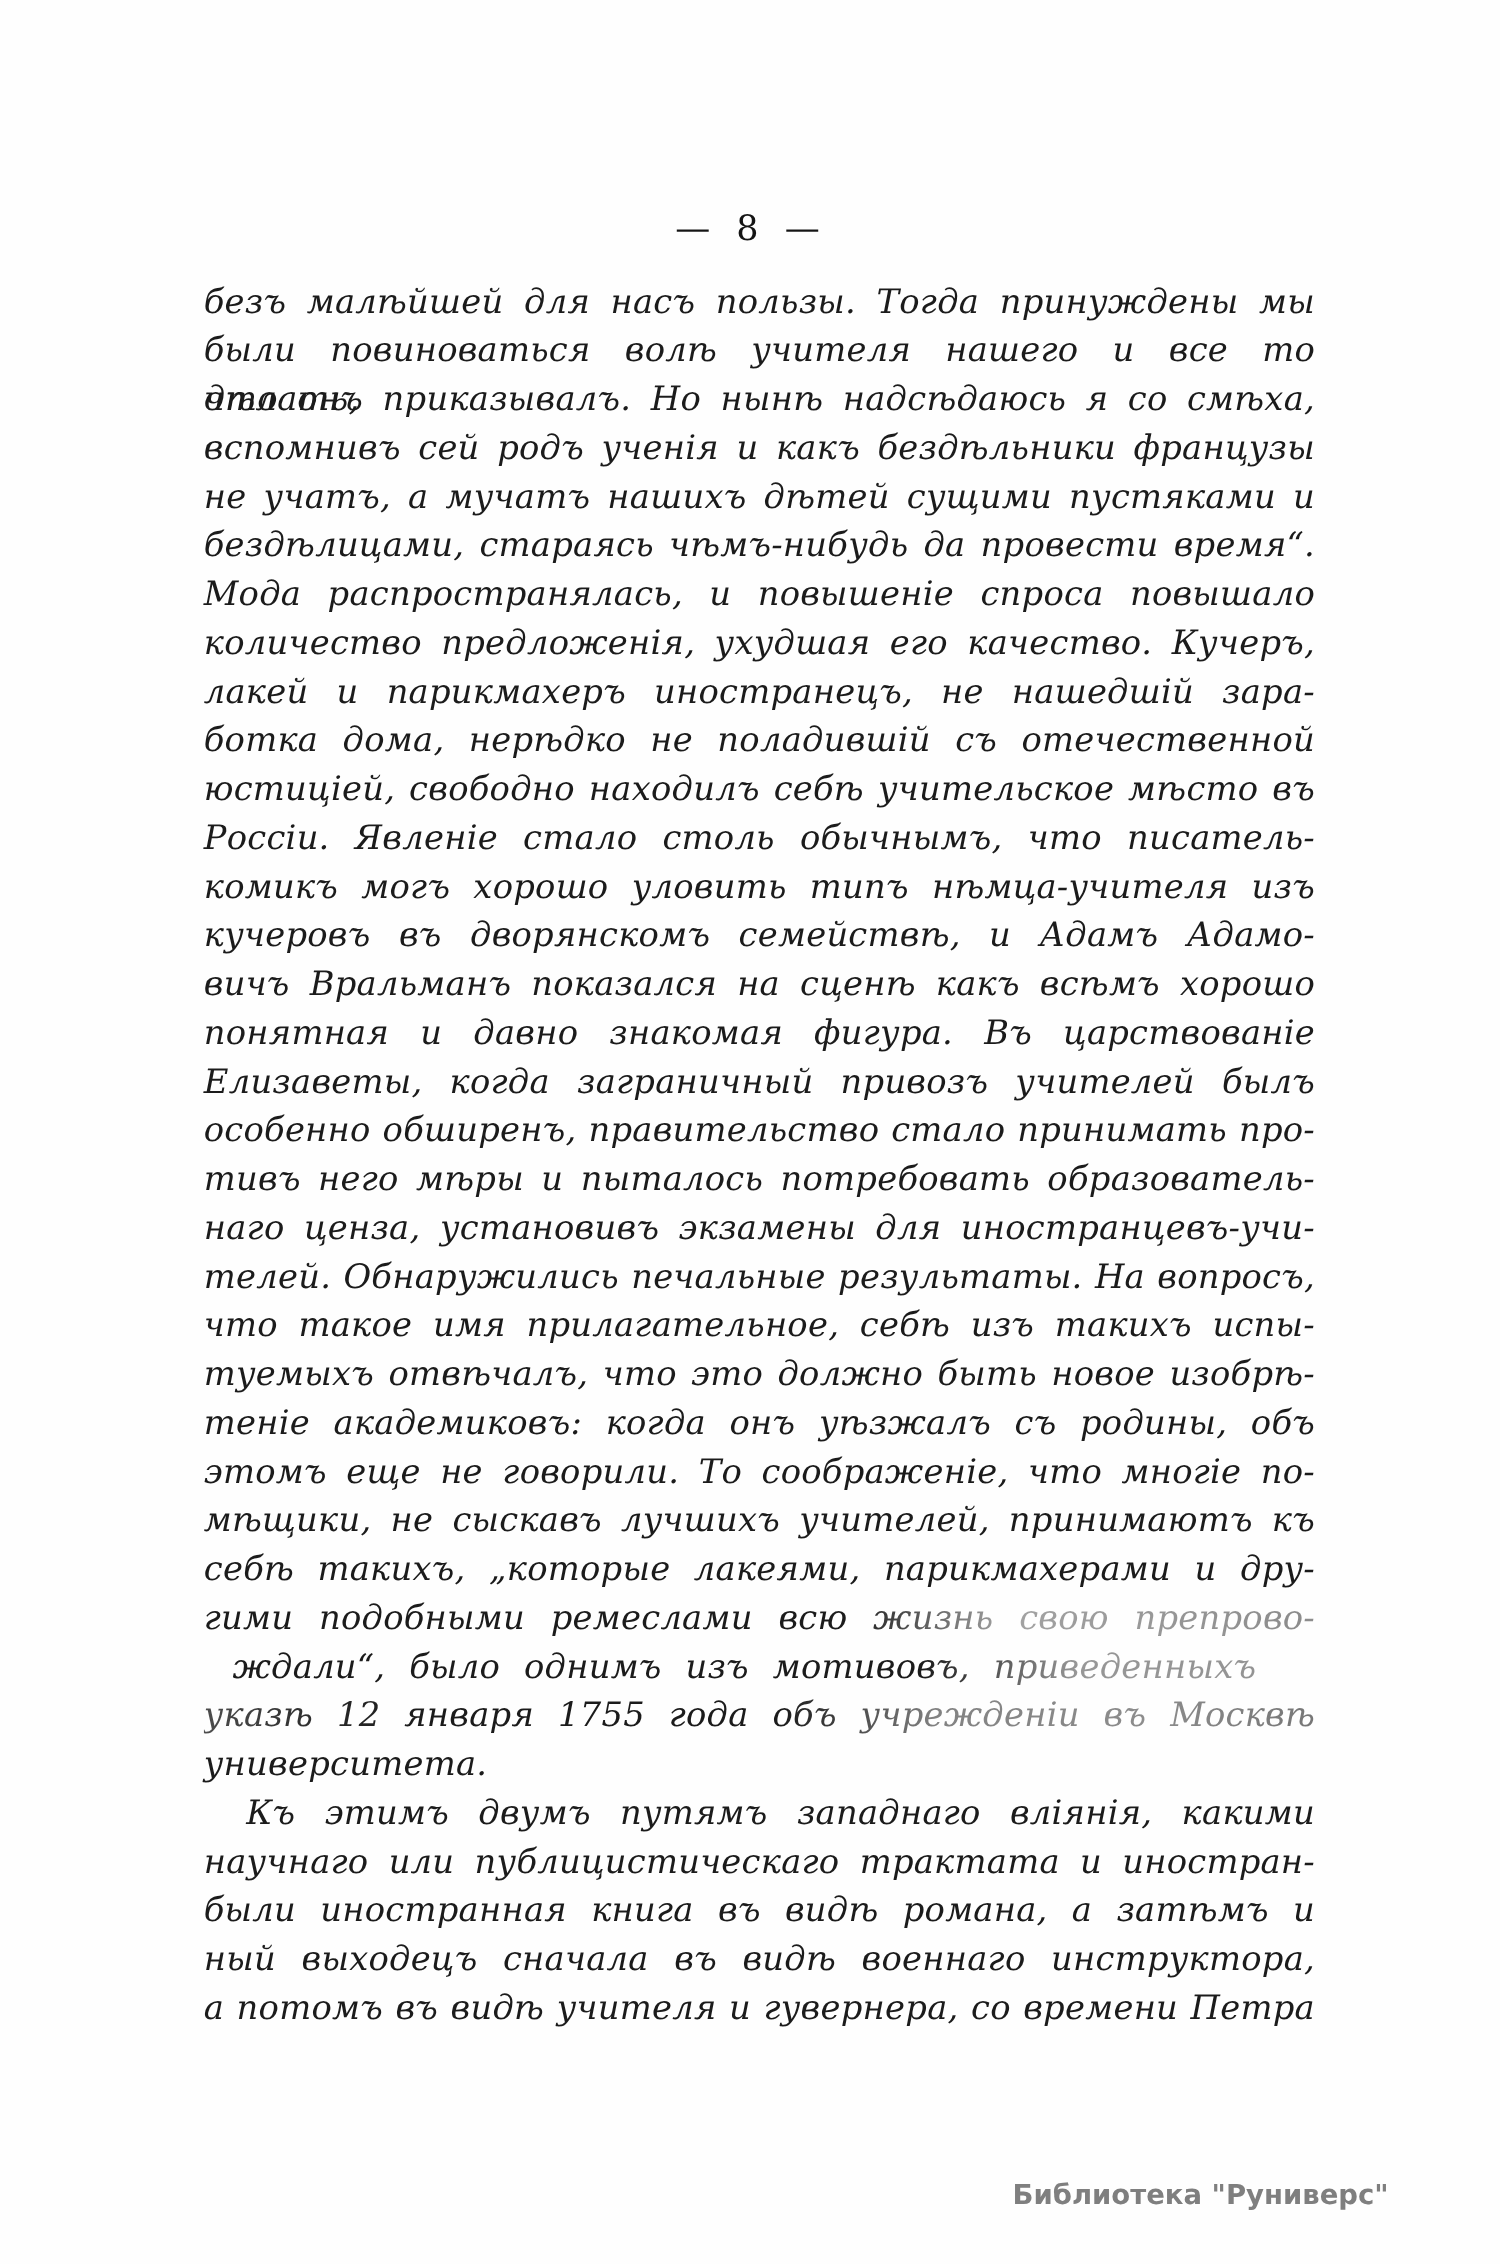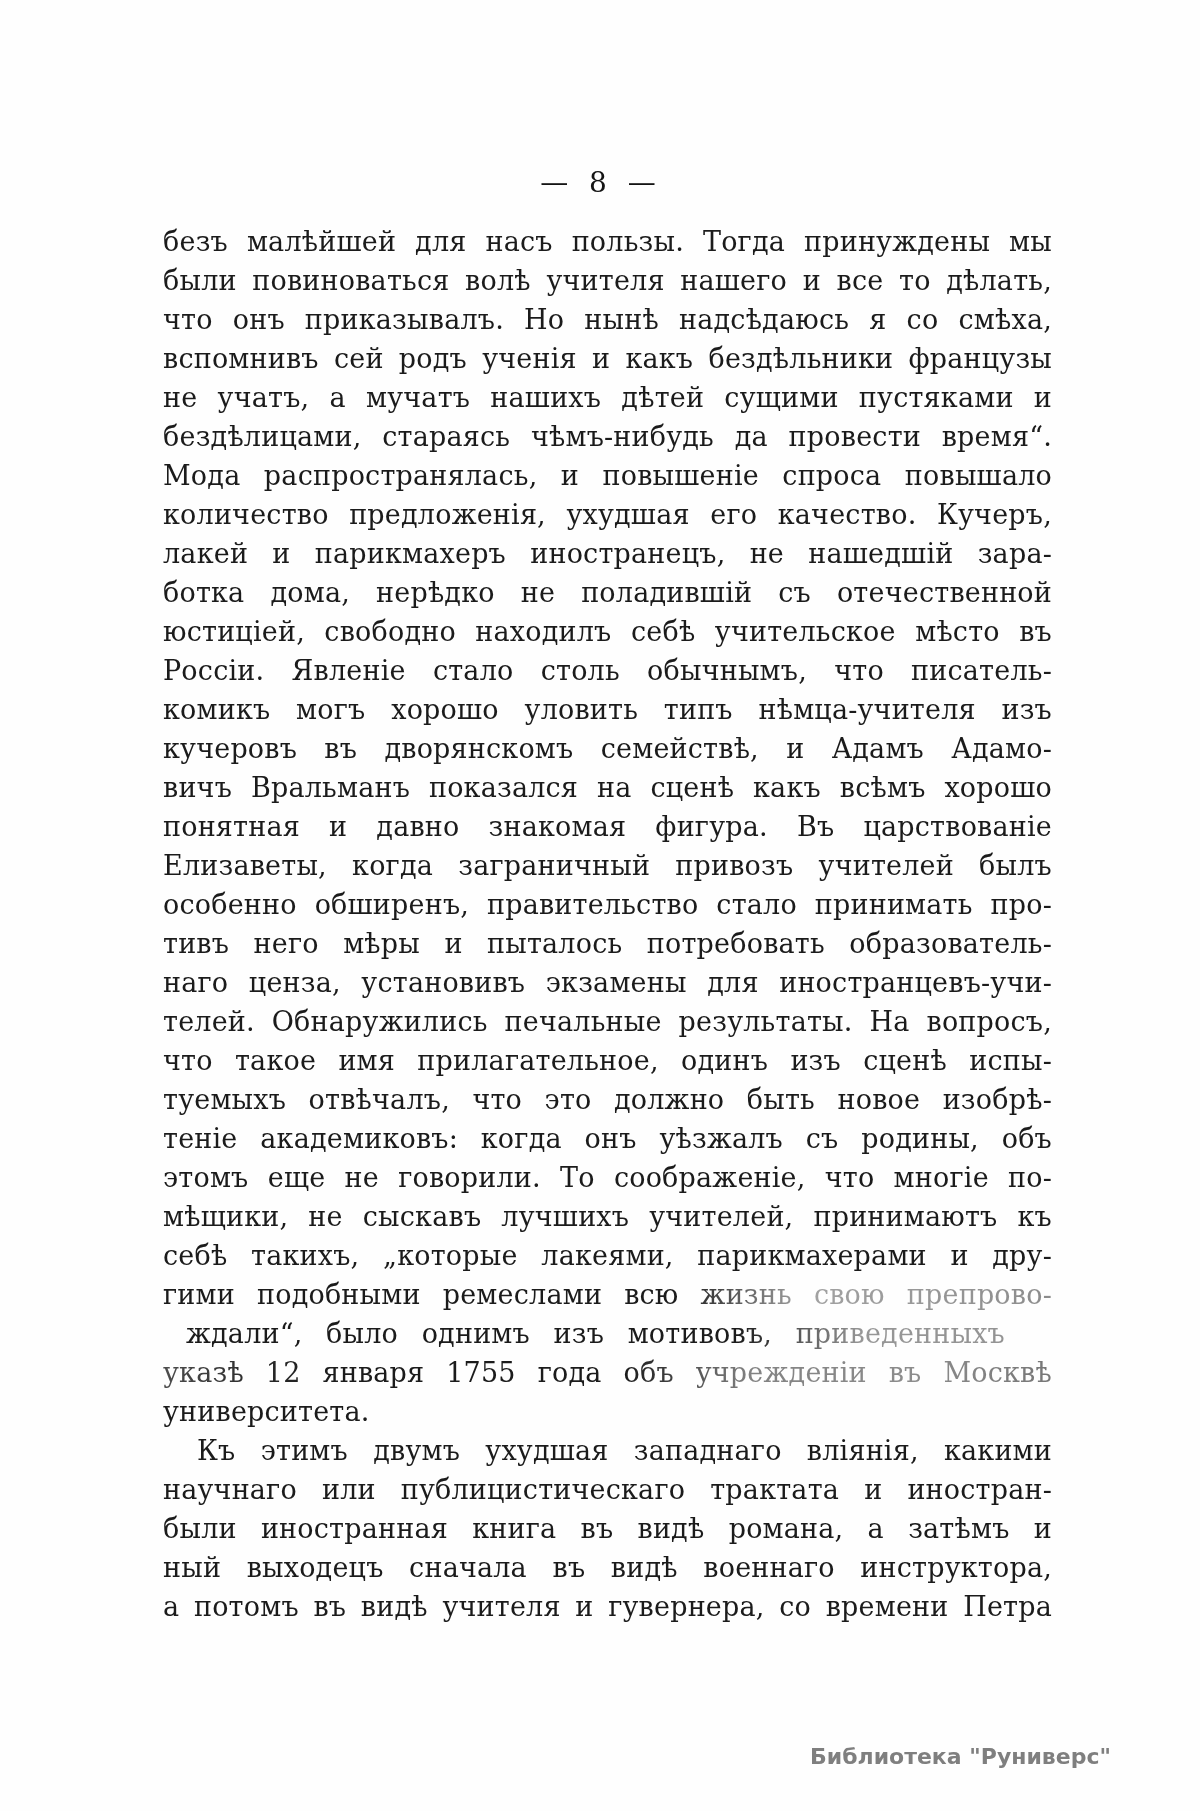--- a/index.html
+++ b/index.html
@@ -33,20 +33,21 @@
   }
   .textblock {
     position: absolute;
     left: 163px;
     top: 222px;
     width: 889px;
     font-size: 27px;
     line-height: 39px;
     color: #1b1b1b;
     letter-spacing: 0.2px;
+    font-style: italic;
   }
   .tl {
     text-align: justify;
     text-align-last: justify;
     height: 39px;
     white-space: normal;
   }
   .indent {
     text-indent: 34px;
   }
@@ -105,31 +106,31 @@
     <div class="tl">Россіи. Явленіе стало столь обычнымъ, что писатель-</div>
     <div class="tl">комикъ могъ хорошо уловить типъ нѣмца-учителя изъ</div>
     <div class="tl">кучеровъ въ дворянскомъ семействѣ, и Адамъ Адамо-</div>
     <div class="tl">вичъ Вральманъ показался на сценѣ какъ всѣмъ хорошо</div>
     <div class="tl">понятная и давно знакомая фигура. Въ царствованіе</div>
     <div class="tl">Елизаветы, когда заграничный привозъ учителей былъ</div>
     <div class="tl">особенно обширенъ, правительство стало принимать про-</div>
     <div class="tl">тивъ него мѣры и пыталось потребовать образователь-</div>
     <div class="tl">наго ценза, установивъ экзамены для иностранцевъ-учи-</div>
     <div class="tl">телей. Обнаружились печальные результаты. На вопросъ,</div>
-    <div class="tl">что такое имя прилагательное, одинъ изъ сценѣ испы-</div>
+    <div class="tl">что такое имя прилагательное, себѣ изъ такихъ испы-</div>
     <div class="tl">туемыхъ отвѣчалъ, что это должно быть новое изобрѣ-</div>
     <div class="tl">теніе академиковъ: когда онъ уѣзжалъ съ родины, объ</div>
     <div class="tl">этомъ еще не говорили. То соображеніе, что многіе по-</div>
     <div class="tl">мѣщики, не сыскавъ лучшихъ учителей, принимаютъ къ</div>
     <div class="tl">себѣ такихъ, „которые лакеями, парикмахерами и дру-</div>
     <div class="tl fadeA">гими подобными ремеслами всю жизнь свою препрово-</div>
     <div class="tl fadeB short">ждали“, было однимъ изъ мотивовъ, приведенныхъ</div>
     <div class="tl fadeC">указѣ 12 января 1755 года объ учрежденіи въ Москвѣ</div>
     <div class="tl para-end">университета.</div>
-    <div class="tl indent">Къ этимъ двумъ ухудшая западнаго вліянія, какими</div>
+    <div class="tl indent">Къ этимъ двумъ путямъ западнаго вліянія, какими</div>
     <div class="tl">научнаго или публицистическаго трактата и иностран-</div>
     <div class="tl">были иностранная книга въ видѣ романа, а затѣмъ и</div>
     <div class="tl">ный выходецъ сначала въ видѣ военнаго инструктора,</div>
     <div class="tl">а потомъ въ видѣ учителя и гувернера, со времени Петра</div>
   </div>
 
   <div class="watermark">Библиотека "Руниверс"</div>
 
 </div>
 

